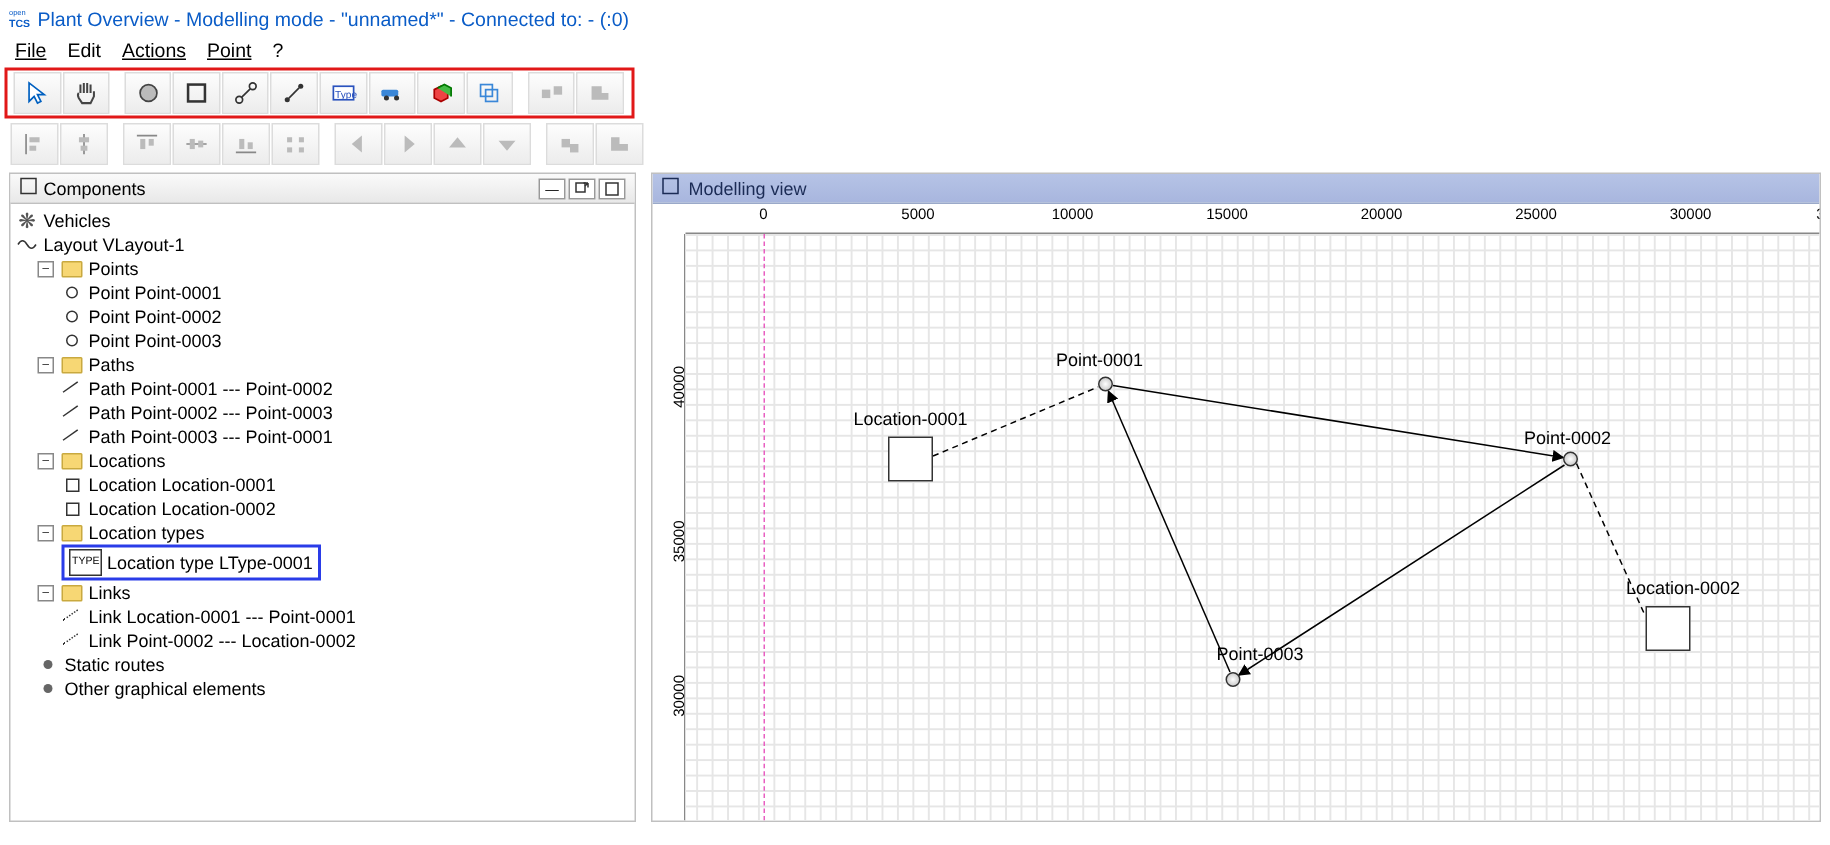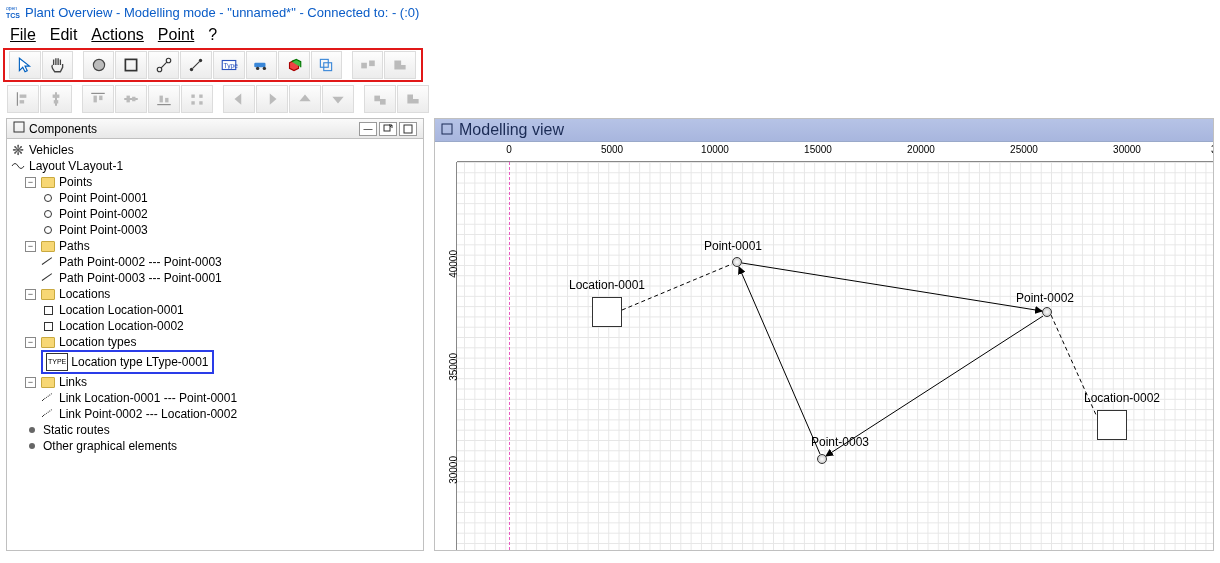--- a/index.html
+++ b/index.html
@@ -19,21 +19,21 @@
     padding: 4px 6px;
     color: #0a5cc7;
     font-size: 13px;
     gap: 3px;
   }
   .titlebar .icon { width: 16px; height: 16px; display:flex;align-items:center;justify-content:center; }
   .menubar {
     display: flex;
     gap: 2px;
     padding: 1px 4px 3px 4px;
-    font-size: 16px;
+    font-size: 13px;
   }
   .menubar span { padding: 1px 6px; cursor: default;}
   .toolbar-row {
     display: flex;
     padding: 1px 4px 1px 4px;
     gap: 0;
   }
   .toolbar-row.highlighted { border: 2px solid #e11818; width: 420px; margin-left:3px; }
   .toolbtn {
     width: 32px; height: 28px;
@@ -108,21 +108,21 @@
   .rightpanel {
     flex:1;
     margin: 0 6px 0 10px;
     border:1px solid #c0c0c0;
     display:flex;flex-direction:column;
     overflow:hidden;
   }
   .modhdr {
     background: linear-gradient(#b6c3e6,#a8b6de);
     color:#1b2b55;
-    font-size:16px;
+    font-size:12px;
     padding:2px 6px;
     display:flex;align-items:center;gap:6px;
     border-bottom:1px solid #9aa9c9;
   }
   .canvaswrap {
     flex:1;
     position:relative;
     overflow:hidden;
   }
   .ruler-h {
@@ -425,20 +425,26 @@
         <li>
             <span class="exp">−</span>
             <span class="folder treeicon"></span>
             <span>Paths</span>
           </li>
         <ul>
           <li>
               <span class="treeicon">
                 <span class="lineicon"></span>
               </span>
+              <span>Path Point-0001 --- Point-0002</span>
+            </li>
+          <li>
+              <span class="treeicon">
+                <span class="lineicon"></span>
+              </span>
               <span>Path Point-0002 --- Point-0003</span>
             </li>
           <li>
               <span class="treeicon">
                 <span class="lineicon"></span>
               </span>
               <span>Path Point-0003 --- Point-0001</span>
             </li>
         </ul>
         <li>

